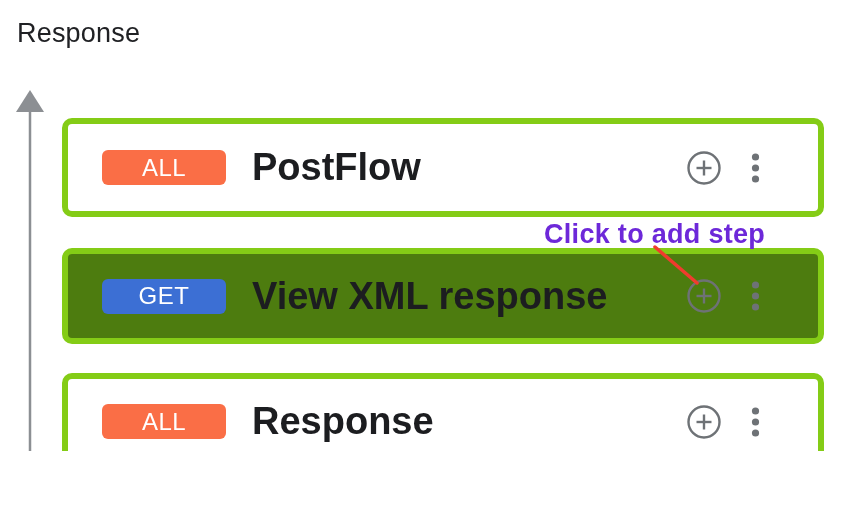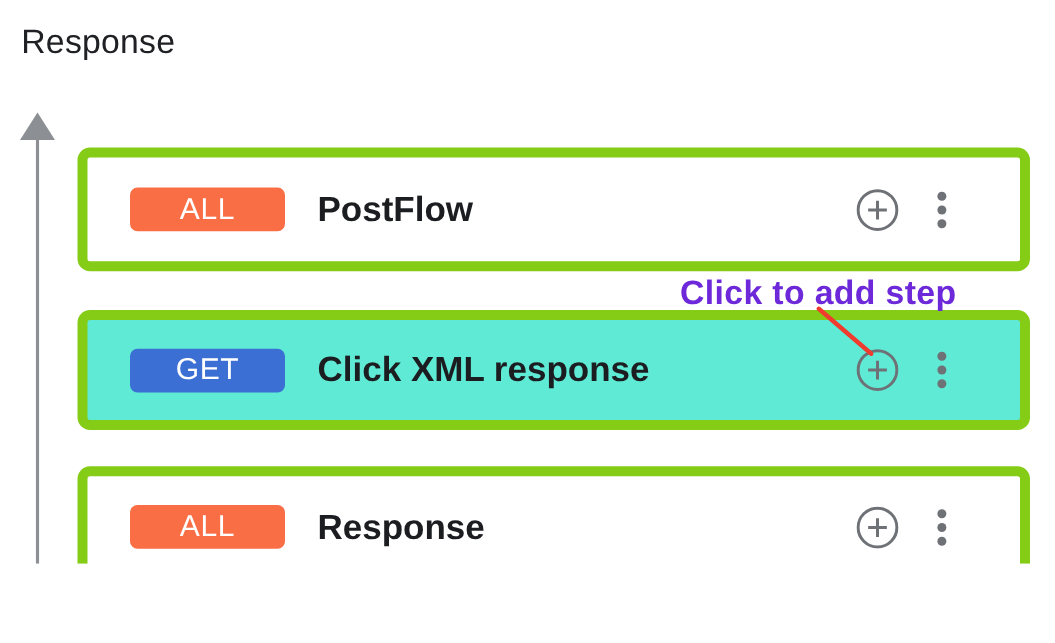--- a/index.html
+++ b/index.html
@@ -7,35 +7,35 @@
     position:relative;width:844px;height:451px;background:#ffffff;overflow:hidden;
     font-family:"Liberation Sans",sans-serif;
   }
   .heading{
     position:absolute;left:17px;top:18px;margin:0;
     font-size:27px;font-weight:400;color:#202124;letter-spacing:0.2px;
   }
   .flow-line{position:absolute;left:11px;top:86px;width:40px;height:424px;}
   .card{
     position:absolute;left:62px;width:762px;box-sizing:border-box;
-    background:#ffffff;border:8px solid #84cc16;border-radius:10px;
+    background:#ffffff;border:6px solid #84cc16;border-radius:10px;
     display:flex;align-items:center;
   }
   .card-1{top:118px;height:99px;}
   .card-2{top:248px;height:96px;}
   .card-3{top:373px;height:97px;}
-  .card.highlighted{background:#5eead4;}
+  .card.highlighted{background:#4d7c0f;}
   .badge{
     margin-left:34px;width:124px;height:35px;border-radius:6px;
     display:flex;align-items:center;justify-content:center;
     color:#ffffff;font-size:24px;font-weight:400;letter-spacing:0.5px;
     flex:0 0 auto;
   }
   .card-title{
-    margin-left:26px;font-size:28px;font-weight:700;color:#1c1d20;
+    margin-left:26px;font-size:38px;font-weight:700;color:#1c1d20;
     flex:1 1 auto;white-space:nowrap;overflow:hidden;
   }
   .icon-btn{
     background:none;border:none;padding:0;margin:0;cursor:pointer;
     display:flex;align-items:center;justify-content:center;flex:0 0 auto;
   }
   .icon-btn.add{width:34px;height:34px;}
   .icon-btn.kebab{width:13px;height:34px;margin-left:28px;margin-right:56px;}
   .annotation{
     position:absolute;left:544px;top:219px;
@@ -70,21 +70,21 @@
       <svg width="13" height="34" viewBox="0 0 13 34">
         <circle cx="6.5" cy="6" r="3.6" fill="#6E7276"></circle>
         <circle cx="6.5" cy="17" r="3.6" fill="#6E7276"></circle>
         <circle cx="6.5" cy="28" r="3.6" fill="#6E7276"></circle>
       </svg>
     </button>
   </div>
 
   <div class="card card-2 highlighted">
     <span class="badge" style="background-color: rgb(60, 111, 212);">GET</span>
-    <span class="card-title">Click XML response</span>
+    <span class="card-title">View XML response</span>
     <button class="icon-btn add" title="">
       <svg width="34" height="34" viewBox="0 0 34 34">
         <circle cx="17" cy="17" r="15.5" fill="none" stroke="#6E7276" stroke-width="2.4"></circle>
         <line x1="17" y1="9.5" x2="17" y2="24.5" stroke="#6E7276" stroke-width="2.4"></line>
         <line x1="9.5" y1="17" x2="24.5" y2="17" stroke="#6E7276" stroke-width="2.4"></line>
       </svg>
     </button>
     <button class="icon-btn kebab" title="">
       <svg width="13" height="34" viewBox="0 0 13 34">
         <circle cx="6.5" cy="6" r="3.6" fill="#6E7276"></circle>

